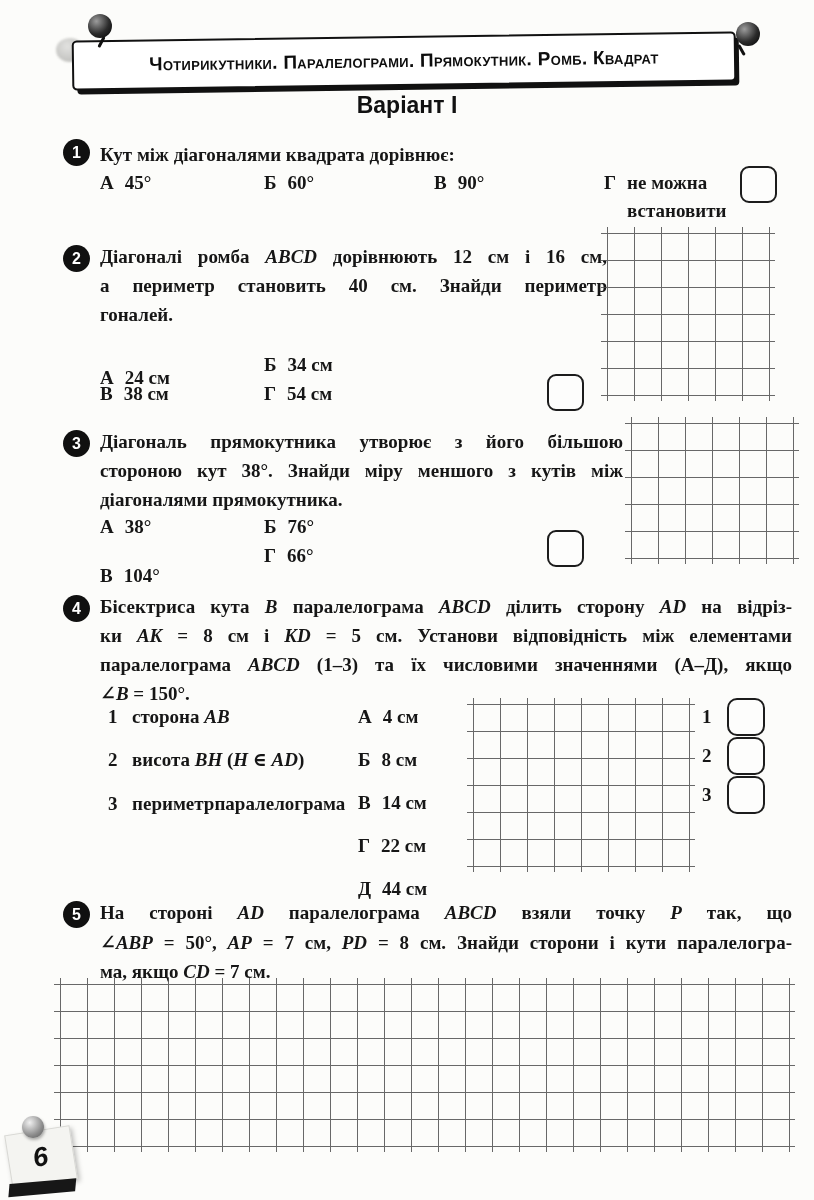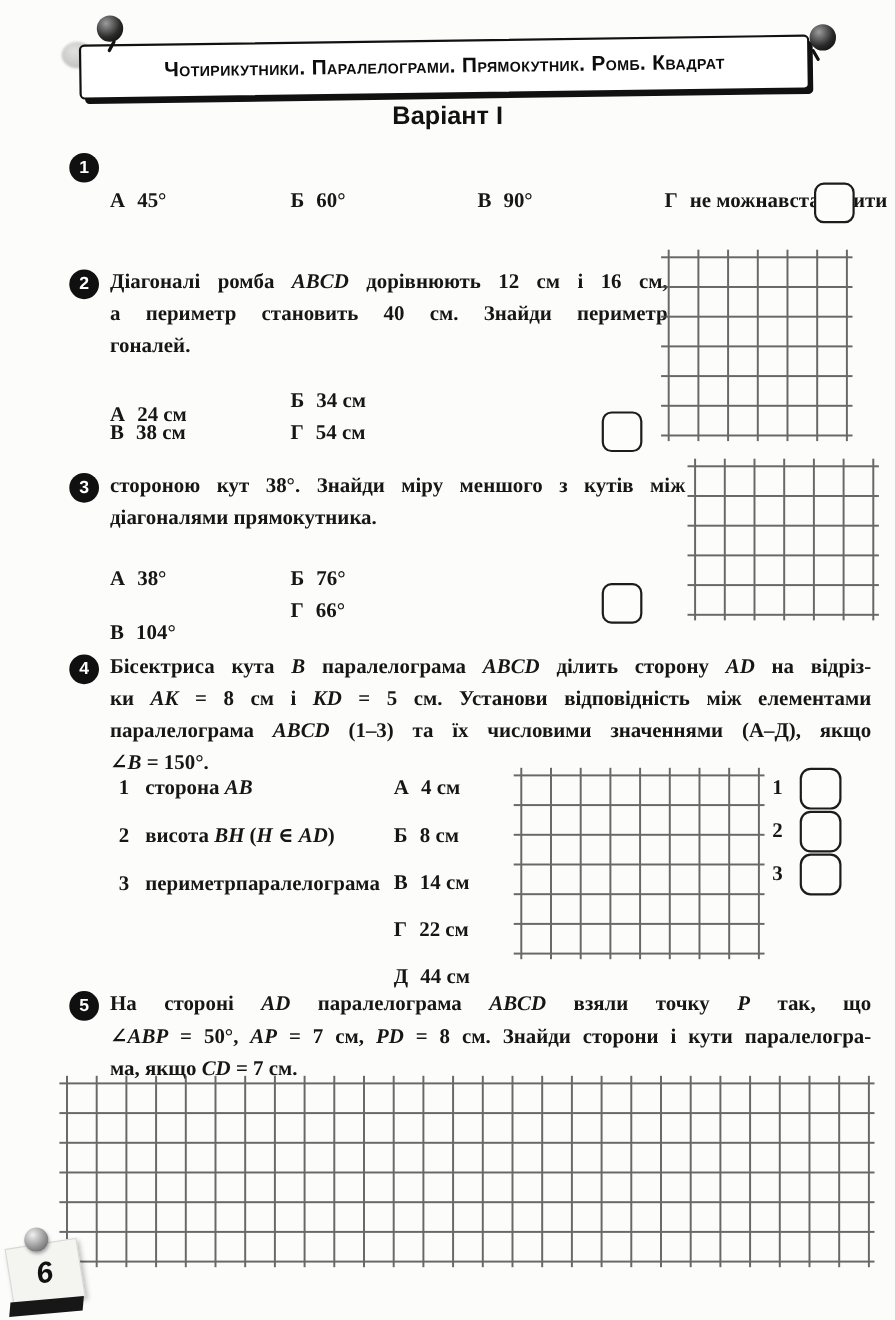--- a/index.html
+++ b/index.html
@@ -45,21 +45,21 @@
     font:700 16px/27px var(--sans);
   }
   .stmt{position:absolute;font:700 19px/29px var(--serif);color:var(--ink);}
   .stmt .tline{white-space:nowrap;}
   .stmt .tline:not(:last-child){text-align:justify;text-align-last:justify;}
   .vr{font-style:italic;}
   .tline:empty{display:none;}
 
   .opt{position:absolute;font:700 19px/27px var(--serif);white-space:nowrap;}
   .olb{margin-right:11px;}
-  .stack{display:inline-flex;flex-direction:row;line-height:28px;vertical-align:top;}
+  .stack{display:inline-flex;flex-direction:column;line-height:28px;vertical-align:top;}
 
   .abox{
     position:absolute;width:37px;height:37px;border:2.5px solid #1c1c1c;
     border-radius:9px;background:#fdfdfc;box-sizing:border-box;
   }
 
   .grid{
     position:absolute;
     background-image:
       linear-gradient(to right,var(--gridline) 1.4px,transparent 1.4px),
@@ -105,20 +105,23 @@
     <span class="banner-title">Чотирикутники. Паралелограми. Прямокутник. Ромб. Квадрат</span>
   </div>
   <div class="pinstem" style="left:100px;top:36px;transform:rotate(28deg)"></div>
   <div class="pinball" style="left:88px;top:14px"></div>
   <div class="pinstem" style="left:740px;top:44px;transform:rotate(-30deg)"></div>
   <div class="pinball" style="left:736px;top:22px"></div>
 
   <div class="variant">Варіант I</div>
 
   <div class="pnum" style="left:63px;top:139px">1</div>
+  <div class="stmt" style="left:100px;top:140px;width:540px">
+      <div class="tline"><span>Кут між діагоналями квадрата дорівнює:</span></div>
+    </div>
   <div class="opt" style="left:100px;top:169px">
     <span class="olb">А</span><span>45°</span>
   </div>
   <div class="opt" style="left:264px;top:169px">
     <span class="olb">Б</span><span>60°</span>
   </div>
   <div class="opt" style="left:434px;top:169px">
     <span class="olb">В</span><span>90°</span>
   </div>
   <div class="opt" style="left:604px;top:169px">
@@ -145,20 +148,21 @@
     <span class="olb">В</span><span>38 см</span>
   </div>
   <div class="opt" style="left:264px;top:380px">
     <span class="olb">Г</span><span>54 см</span>
   </div>
   <div class="abox" style="left:547px;top:374px"></div>
   <div class="grid" style="left:601px;top:227px;width:174px;height:174px"></div>
 
   <div class="pnum" style="left:63px;top:430px">3</div>
   <div class="stmt" style="left:100px;top:427px;width:523px">
+      <div class="tline"><span>Діагональ прямокутника утворює з його більшою</span></div>
       <div class="tline"><span>стороною кут 38°. Знайди міру меншого з кутів між</span></div>
       <div class="tline"><span>діагоналями прямокутника.</span></div>
     </div>
   <div class="opt" style="left:100px;top:513px">
     <span class="olb">А</span><span>38°</span>
   </div>
   <div class="opt" style="left:264px;top:513px">
     <span class="olb">Б</span><span>76°</span>
   </div>
   <div class="opt" style="left:100px;top:562px">

